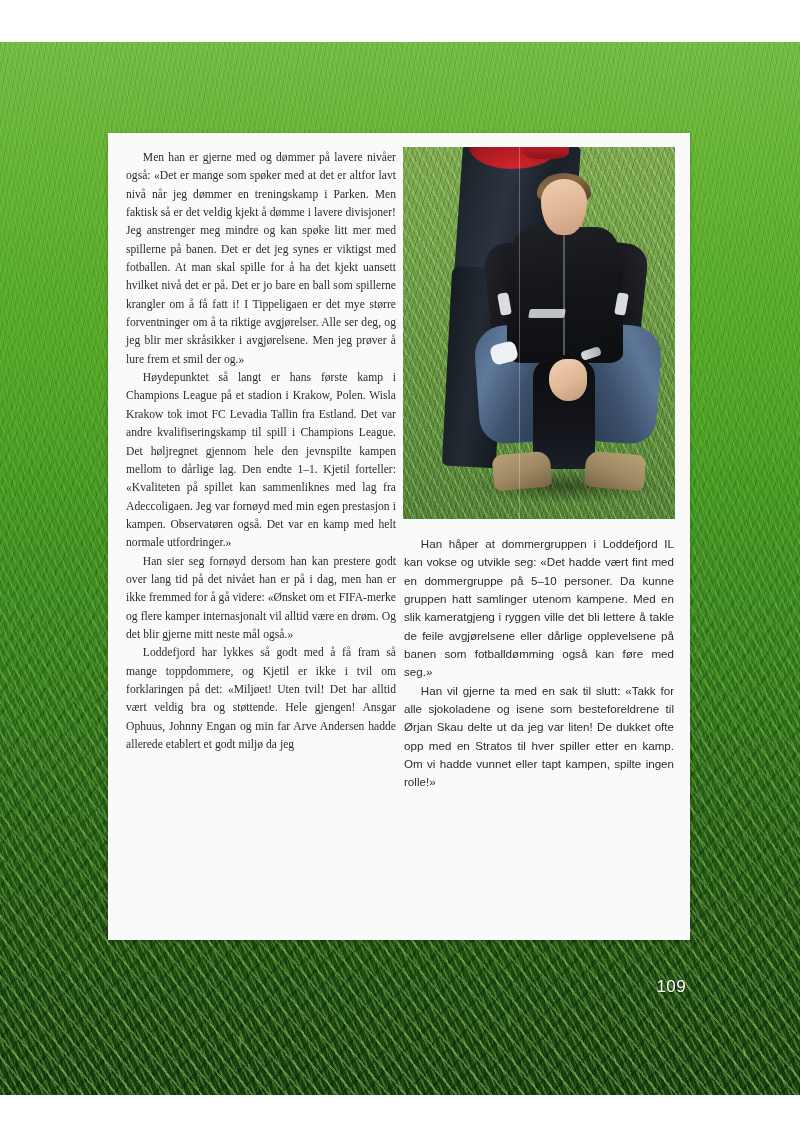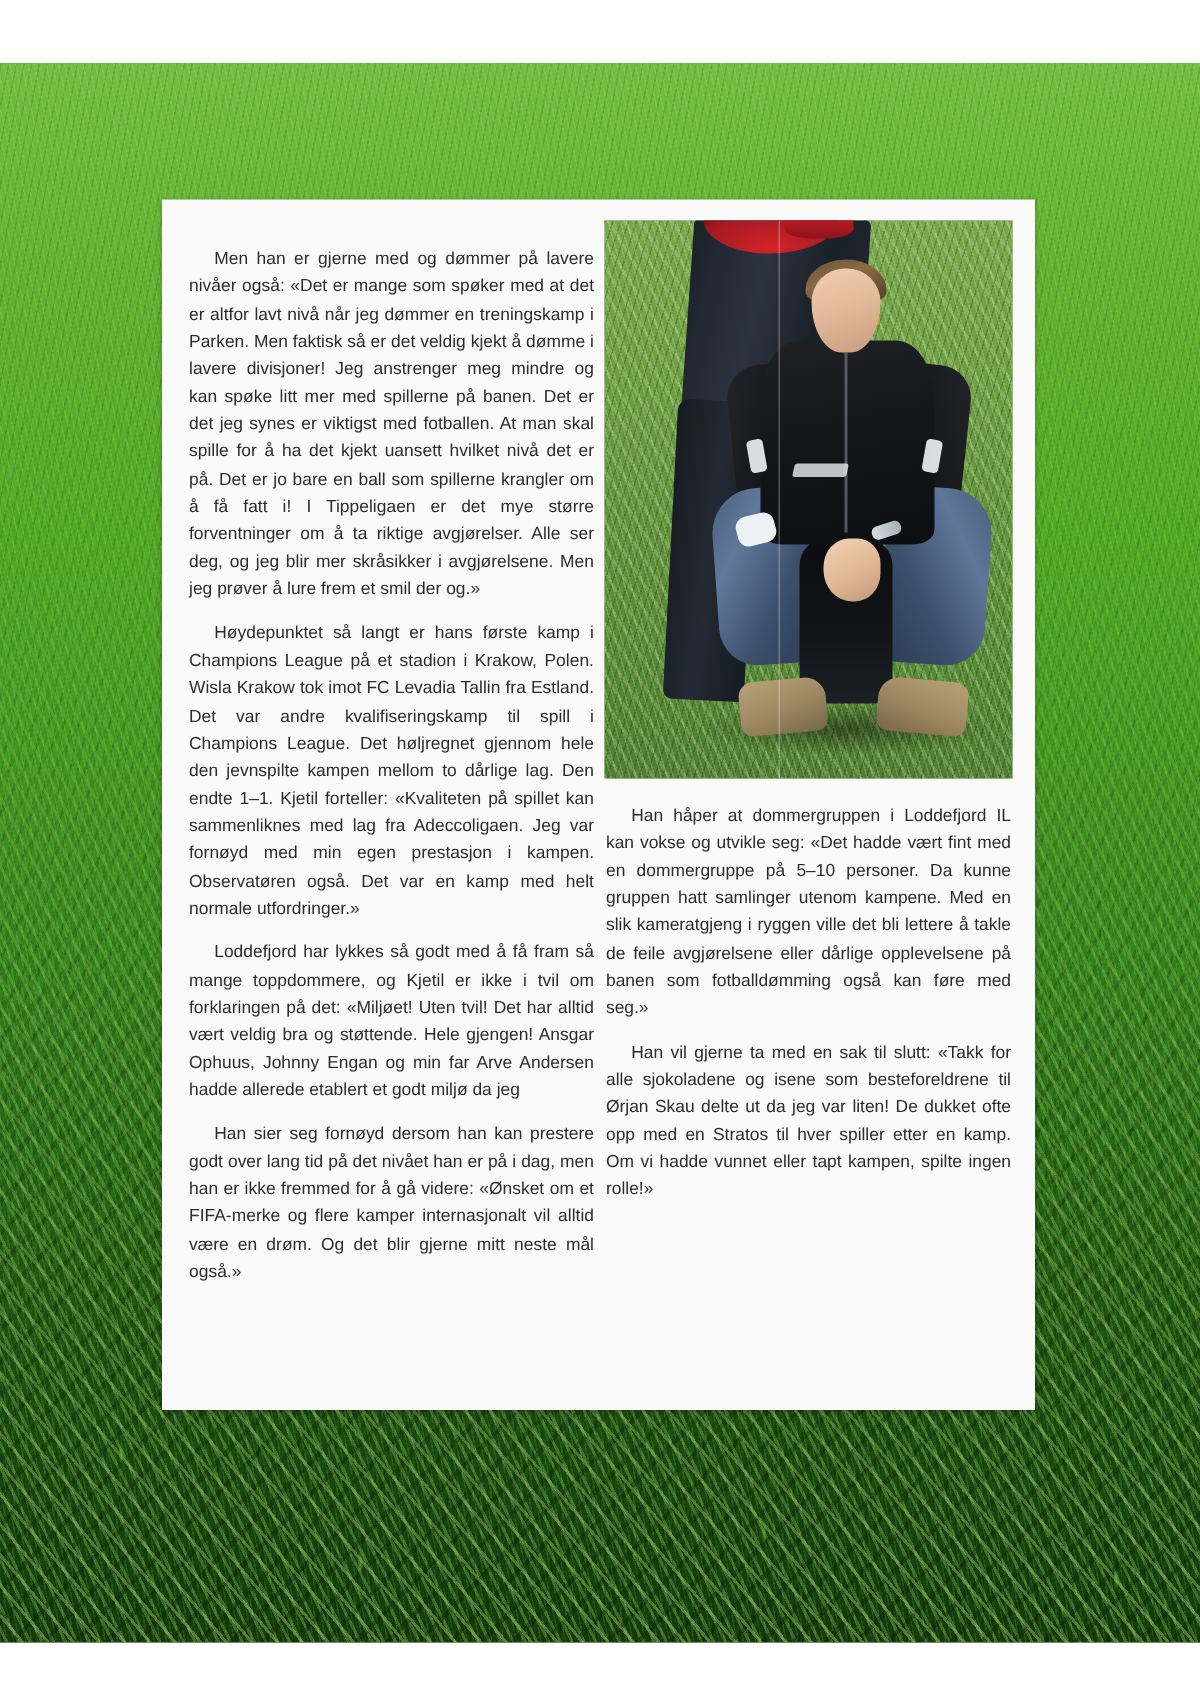--- a/index.html
+++ b/index.html
@@ -105,28 +105,28 @@
   
   .col {
     position: absolute;
     font-size: 11.6px;
     line-height: 18.35px;
     color: #2b2b2b;
     text-align: justify;
     text-justify: inter-word;
   }
   .col p { margin: 0; }
-  .col p + p { margin-top: 11px; }
+  .col p + p { margin-top: 0px; }
   .col p.ind { text-indent: 1.45em; }
 
   #col-left {
     left: 18px;
-    top: 31px;
+    top: 16px;
     width: 270px;
-    font-family: Liberation Sans, sans-serif;
+    font-family: Liberation Serif, serif;
     letter-spacing: 0.02px;
   }
   #col-right {
     left: 296px;
     top: 402px;
     width: 270px;
     font-family: "Liberation Sans", sans-serif;
   }
 
   
@@ -352,25 +352,26 @@
       <div class="hands"></div>
       <div class="ground-shadow"></div>
       <div class="shoe-l"></div>
       <div class="shoe-r"></div>
       <div class="seam"></div>
     </div>
 
     <div class="col" id="col-left">
       <p class="ind">Men han er gjerne med og dømmer på lavere nivåer også: «Det er mange som spøker med at det er altfor lavt nivå når jeg dømmer en treningskamp i Parken. Men faktisk så er det veldig kjekt å dømme i lavere divisjoner! Jeg anstrenger meg mindre og kan spøke litt mer med spillerne på banen. Det er det jeg synes er viktigst med fotballen. At man skal spille for å ha det kjekt uansett hvilket nivå det er på. Det er jo bare en ball som spillerne krangler om å få fatt i! I Tippeligaen er det mye større forventninger om å ta riktige avgjørelser. Alle ser deg, og jeg blir mer skråsikker i avgjørelsene. Men jeg prøver å lure frem et smil der og.»</p>
       <p class="ind">Høydepunktet så langt er hans første kamp i Champions League på et stadion i Krakow, Polen. Wisla Krakow tok imot FC Levadia Tallin fra Estland. Det var andre kvalifiseringskamp til spill i Champions League. Det høljregnet gjennom hele den jevnspilte kampen mellom to dårlige lag. Den endte 1–1. Kjetil forteller: «Kvaliteten på spillet kan sammenliknes med lag fra Adeccoligaen. Jeg var fornøyd med min egen prestasjon i kampen. Observatøren også. Det var en kamp med helt normale utfordringer.»</p>
+      <p class="ind">Han sier seg fornøyd dersom han kan prestere godt over lang tid på det nivået han er på i dag, men han er ikke fremmed for å gå videre: «Ønsket om et FIFA-merke og flere kamper internasjonalt vil alltid være en drøm. Og det blir gjerne mitt neste mål også.»</p>
       <p class="ind">Loddefjord har lykkes så godt med å få fram så mange toppdommere, og Kjetil er ikke i tvil om forklaringen på det: «Miljøet! Uten tvil! Det har alltid vært veldig bra og støttende. Hele gjengen! Ansgar Ophuus, Johnny Engan og min far Arve Andersen hadde allerede etablert et godt miljø da jeg</p>
-      <p class="ind">Han sier seg fornøyd dersom han kan prestere godt over lang tid på det nivået han er på i dag, men han er ikke fremmed for å gå videre: «Ønsket om et FIFA-merke og flere kamper internasjonalt vil alltid være en drøm. Og det blir gjerne mitt neste mål også.»</p>
     </div>
 
     <div class="col" id="col-right">
       <p class="ind">Han håper at dommergruppen i Loddefjord IL kan vokse og utvikle seg: «Det hadde vært fint med en dommergruppe på 5–10 personer. Da kunne gruppen hatt samlinger utenom kampene. Med en slik kameratgjeng i ryggen ville det bli lettere å takle de feile avgjørelsene eller dårlige opplevelsene på banen som fotballdømming også kan føre med seg.»</p>
       <p class="ind">Han vil gjerne ta med en sak til slutt: «Takk for alle sjokoladene og isene som besteforeldrene til Ørjan Skau delte ut da jeg var liten! De dukket ofte opp med en Stratos til hver spiller etter en kamp. Om vi hadde vunnet eller tapt kampen, spilte ingen rolle!»</p>
     </div>
 
   </div>
 
+  <div id="page-number">109</div>
 
 </div>
 
 </body></html>

